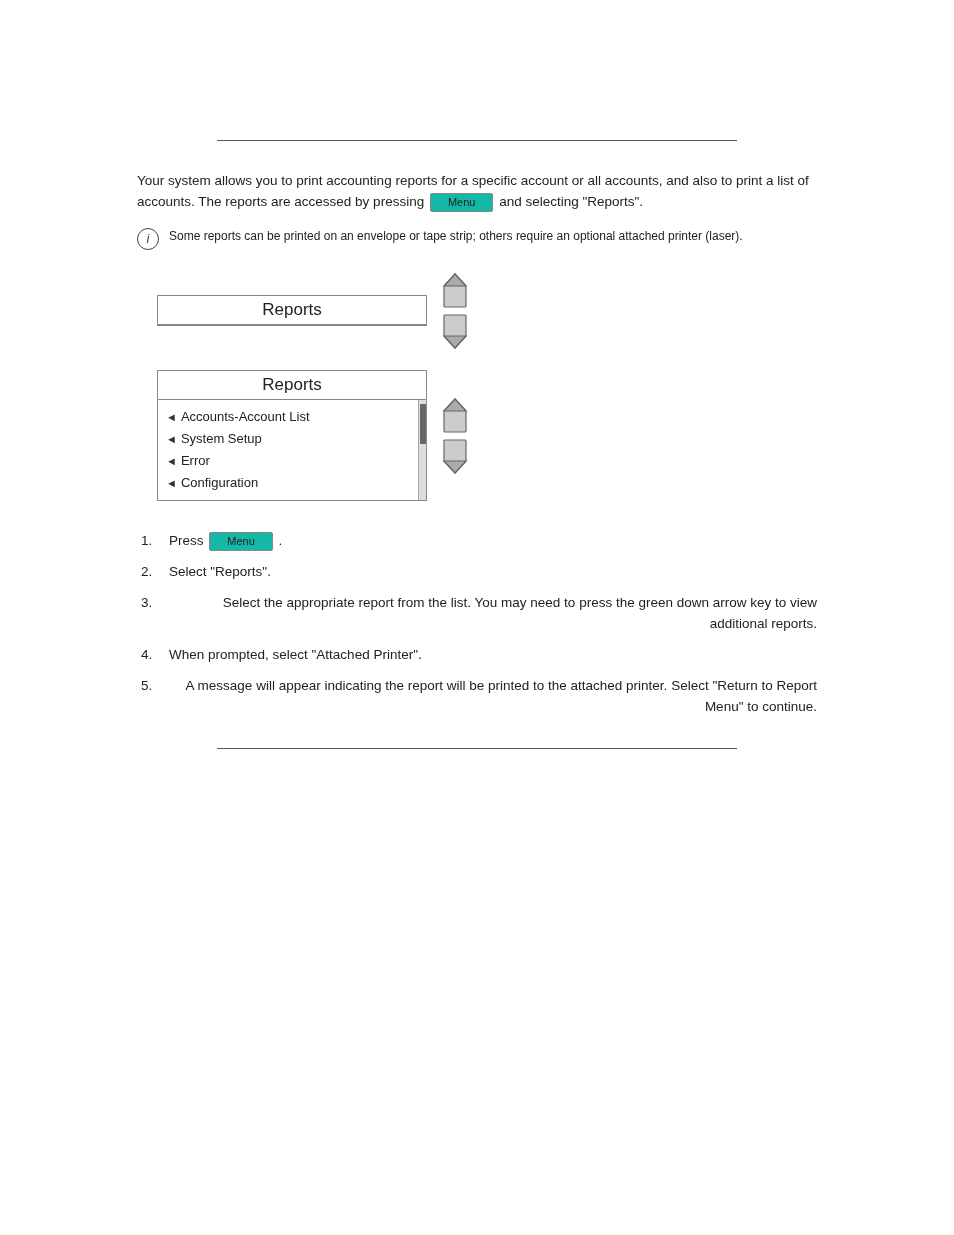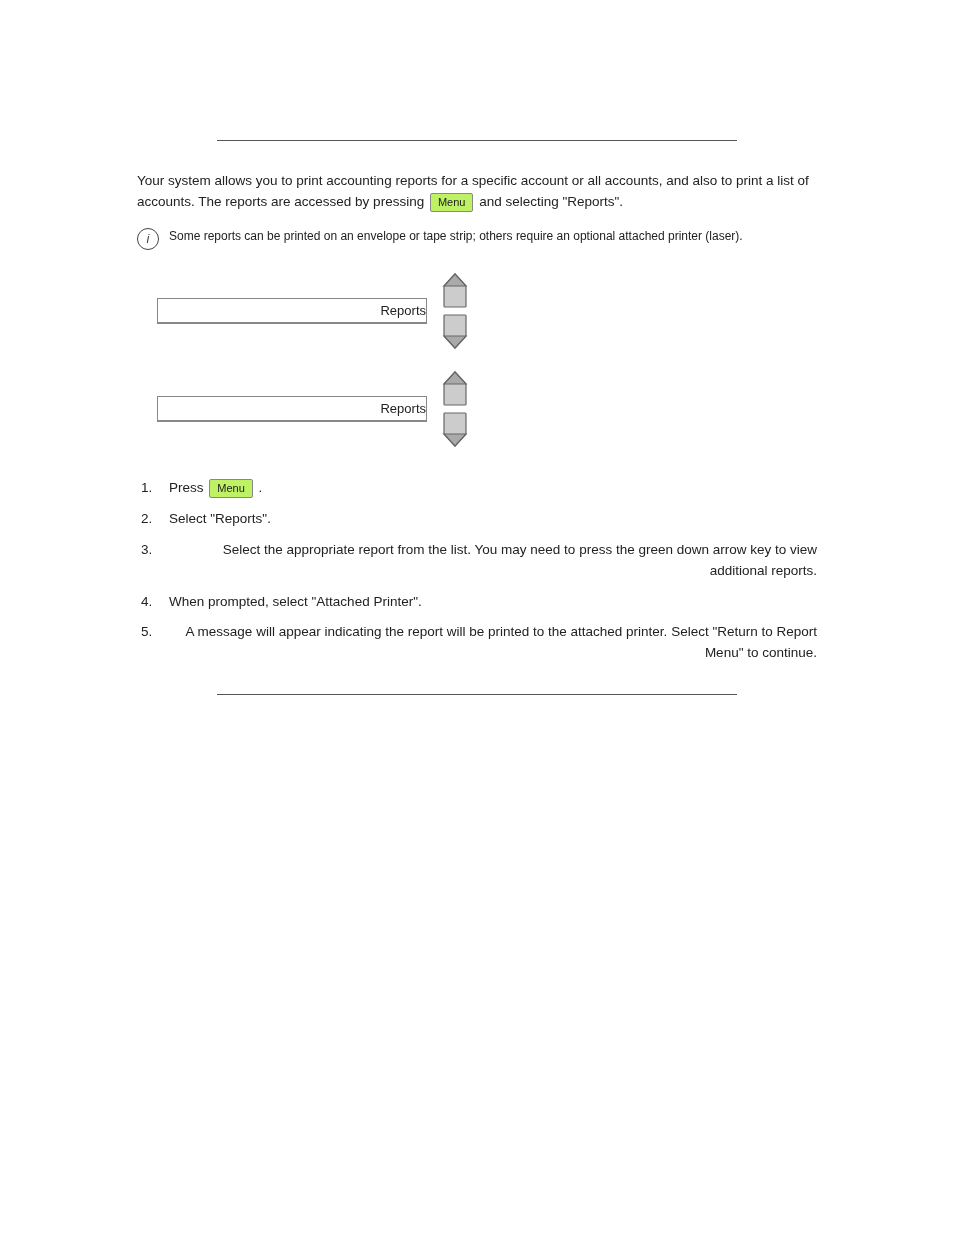--- a/index.html
+++ b/index.html
@@ -89,24 +89,24 @@
       gap: 14px;
     }
 
     .menu-box {
       border: 1px solid #888;
       width: 270px;
       font-size: 13px;
     }
 
     .menu-title {
-      text-align: right;
+      text-align: center;
       border-bottom: 1px solid #888;
       padding: 4px 0;
-      font-size: 13px;
+      font-size: 17px;
       background: #fff;
     }
 
     .menu-items-wrap {
       display: flex;
       align-items: stretch;
     }
 
     .menu-items {
       flex: 1;
@@ -202,23 +202,23 @@
 
     .step-text {
       font-size: 13.5px;
       line-height: 1.55;
       text-align: right;
     }
 
     .inline-btn {
       display: inline-block;
       border: 1px solid #888;
-      padding: 0px 7px;
+      padding: 0px 17px;
       font-size: 11px;
-      background: #bef264;
+      background: #14b8a6;
       border-radius: 2px;
       vertical-align: middle;
       margin: 0 2px;
     }
   </style>
 </head>
 <body>
 
 <div class="page-container">
   <hr class="top-rule">
@@ -254,20 +254,31 @@
               <path d="M3 2 Q3 1 4 1 L24 1 Q25 1 25 2 L25 22 L14 34 L3 22 Z" fill="#ccc" stroke="#666" stroke-width="1.2"></path>
               <path d="M3 22 L25 22 L14 34 Z" fill="#aaa" stroke="#666" stroke-width="1.2"></path>
             </svg>
           </div>
         </div>
       </div>
 
       <div class="menu-with-arrows">
         <div class="menu-box">
           <div class="menu-title">Reports</div>
+          <div class="menu-items-wrap">
+            <div class="menu-items">
+              <div class="menu-item">Accounts-Account List</div>
+              <div class="menu-item">System Setup</div>
+              <div class="menu-item">Error</div>
+              <div class="menu-item">Configuration</div>
+            </div>
+            <div class="scrollbar-track">
+              <div class="scrollbar-thumb"></div>
+            </div>
+          </div>
         </div>
         <div class="arrow-buttons">
           <div class="arrow-up">
             <svg viewBox="0 0 28 36" xmlns="http://www.w3.org/2000/svg">
               <path d="M14 2 L25 14 L25 34 Q25 35 24 35 L4 35 Q3 35 3 34 L3 14 Z" fill="#ccc" stroke="#666" stroke-width="1.2"></path>
               <path d="M14 2 L25 14 L3 14 Z" fill="#aaa" stroke="#666" stroke-width="1.2"></path>
             </svg>
           </div>
           <div class="arrow-down">
             <svg viewBox="0 0 28 36" xmlns="http://www.w3.org/2000/svg">

